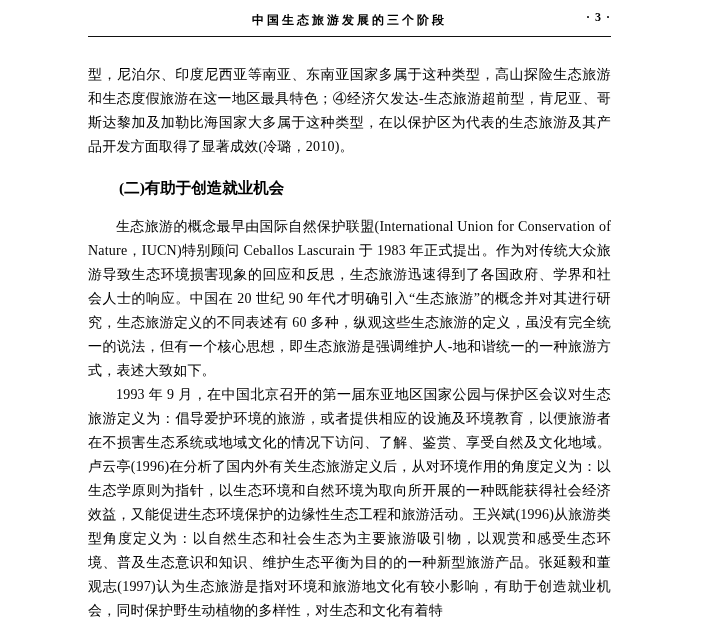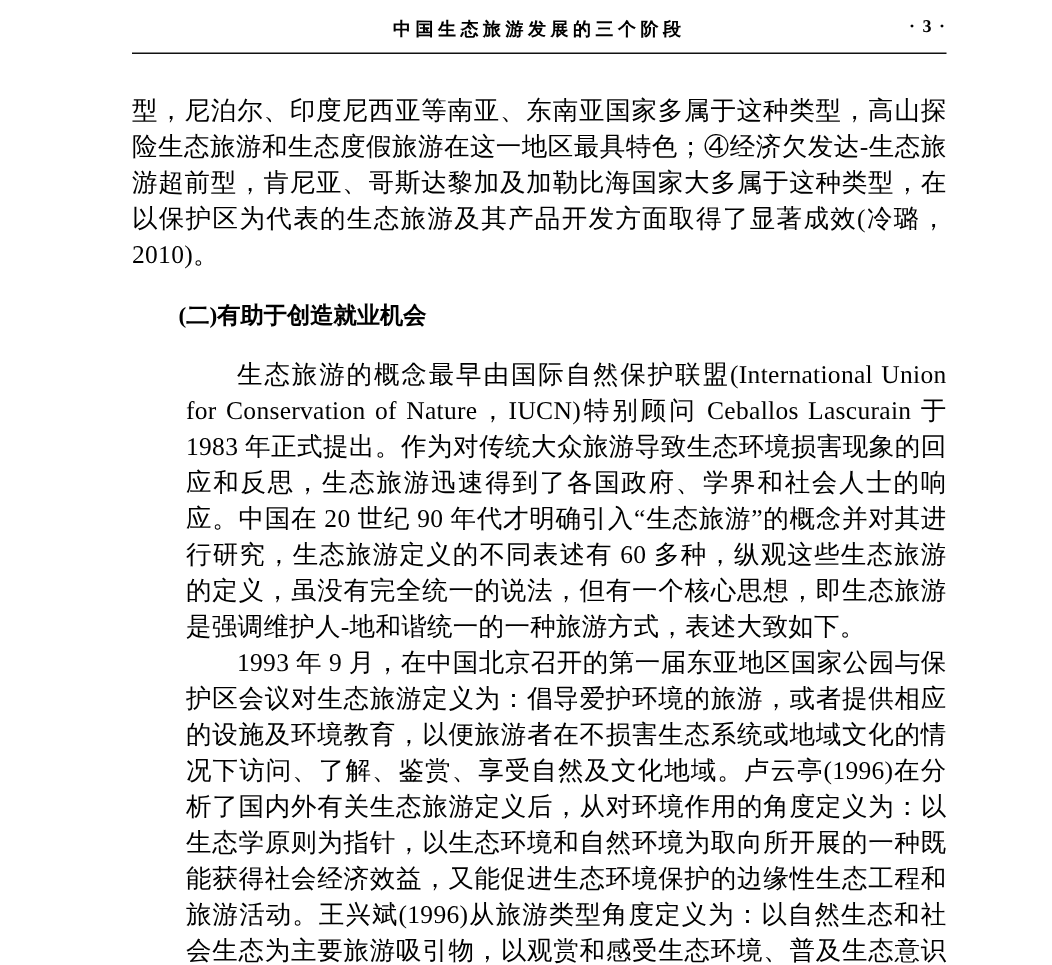--- a/index.html
+++ b/index.html
@@ -8,21 +8,21 @@
     width: 701px;
     height: 643px;
     overflow: hidden;
     background: #ffffff;
     color: #000000;
     font-family: "Liberation Serif", "DejaVu Serif", serif;
   }
   .page {
     width: 701px;
     height: 638px;
-    padding: 10px 70px 0 88px;
+    padding: 10px 90px 0 88px;
   }
   .page-header {
     position: relative;
     text-align: center;
     border-bottom: 1.5px solid #111;
     padding-bottom: 7px;
   }
   .header-title {
     display: inline-block;
     font-size: 12px;
@@ -35,26 +35,26 @@
     top: 0;
     font-size: 12px;
     font-weight: bold;
     letter-spacing: 1px;
   }
   .body-text {
     margin-top: 26px;
   }
   .para {
     margin: 0;
-    font-size: 17px;
+    font-size: 14px;
     line-height: 24px;
     text-align: justify;
     letter-spacing: 0.2px;
   }
-  .para.indent { text-indent: 2em; margin-left: 36px; }
+  .para.indent { text-indent: 2em; }
   .section-heading {
     margin: 17px 0 15px 0;
     font-size: 15.5px;
     line-height: 24px;
     font-weight: bold;
     text-indent: 2em;
   }
 </style>
 </head>
 <body>

